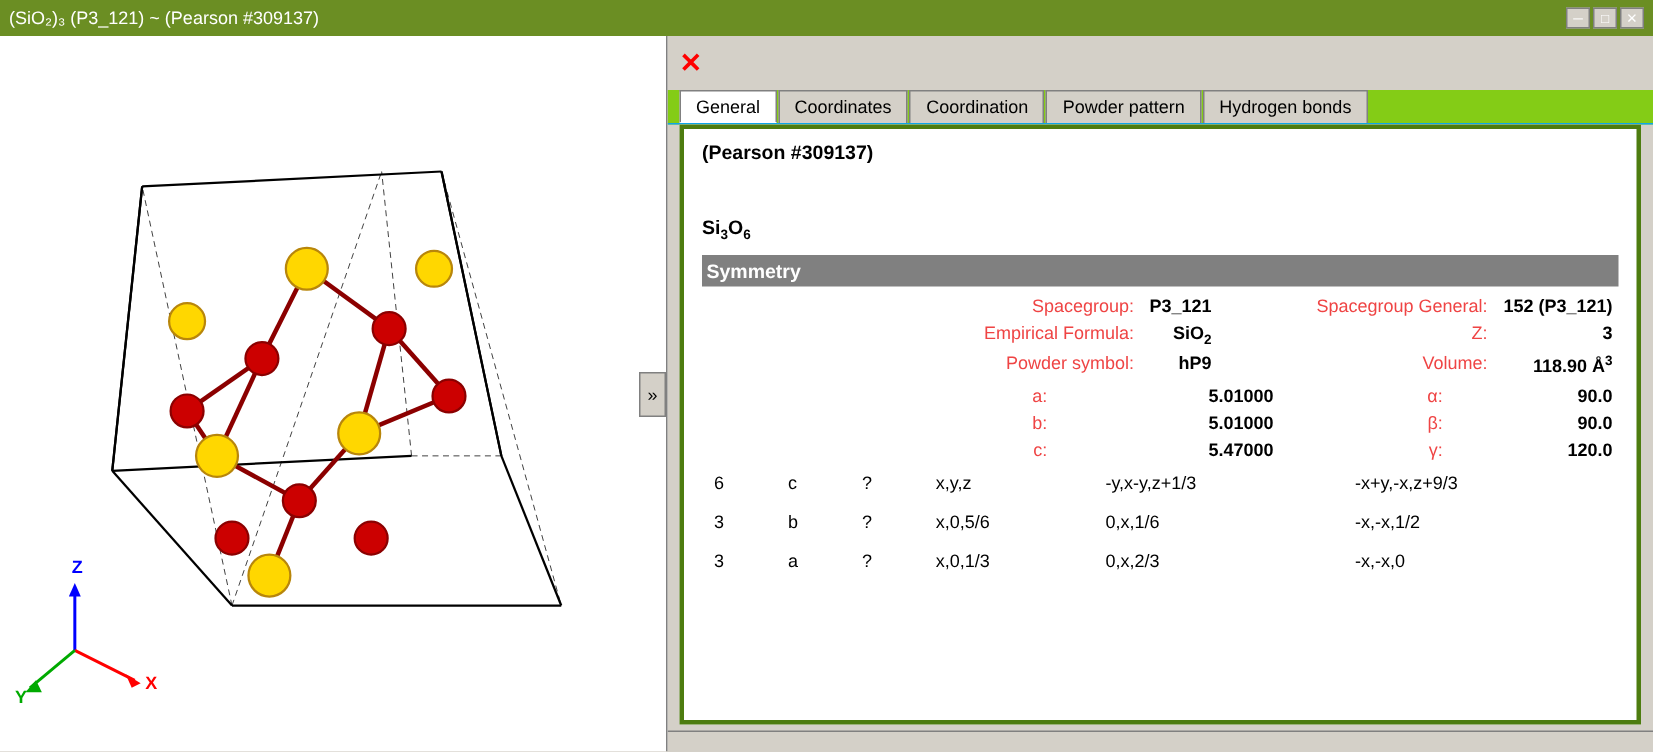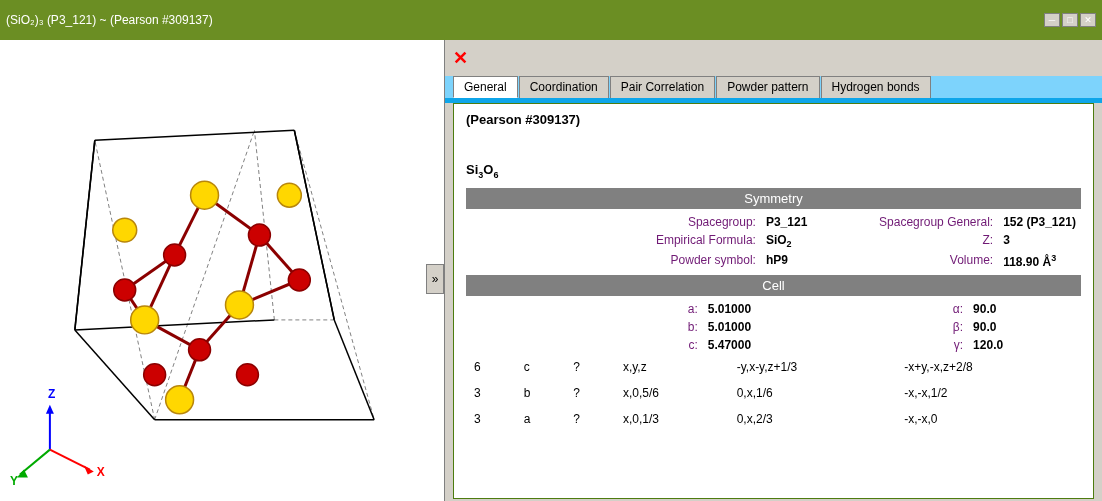--- a/index.html
+++ b/index.html
@@ -8,21 +8,21 @@
       height: 501px;
       background: #d4d0c8;
       font-family: Arial, sans-serif;
       font-size: 12px;
       overflow: hidden;
     }
 
     
     .title-bar {
       background: #6b8e23;
-      height: 40px;
+      height: 24px;
       display: flex;
       align-items: center;
       justify-content: space-between;
       padding: 0 6px;
       color: white;
       font-size: 12px;
     }
     .title-bar-controls {
       display: flex;
       gap: 2px;
@@ -99,23 +99,23 @@
       color: red;
       font-size: 18px;
       cursor: pointer;
       font-weight: bold;
       line-height: 1;
     }
 
     
     .tab-bar {
       display: flex;
-      background: #7dd3fc;
+      background: #84cc16;
       padding: 0 8px;
-      border-bottom: 5px solid #0ea5e9;
+      border-bottom: 1px solid #0ea5e9;
       gap: 0;
     }
 
     .tab {
       padding: 3px 10px;
       border: 1px solid #808080;
       background: #d4d0c8;
       cursor: pointer;
       font-size: 12px;
       border-bottom: none;
@@ -124,21 +124,21 @@
     .tab.active {
       background: white;
       border-bottom: 1px solid white;
       z-index: 1;
     }
 
     
     .content-area {
       flex: 1;
       background: white;
-      border: 1px solid #4d7c0f;
+      border: 3px solid #4d7c0f;
       margin: 0 8px 4px 8px;
       overflow-y: auto;
       overflow-x: auto;
       position: relative;
     }
 
     .content-inner {
       padding: 8px 12px;
       min-width: 580px;
     }
@@ -156,46 +156,47 @@
       margin-top: 35px;
     }
 
     sup { font-size: 9px; vertical-align: super; }
     sub { font-size: 9px; vertical-align: sub; }
 
     
     .section-header {
       background: #808080;
       color: white;
-      text-align: center;
+      text-align: left;
       padding: 3px;
-      font-weight: normal;
+      font-weight: bold;
       font-size: 13px;
       margin: 4px 0;
     }
 
     
     .info-table {
       width: 100%;
       border-collapse: collapse;
       margin: 2px 0;
     }
     .info-table td {
       padding: 2px 4px;
       font-size: 12px;
       vertical-align: top;
     }
     .info-table .label {
       text-align: right;
-      color: #701a75;
+      color: #ef4444;
       white-space: nowrap;
     }
     .info-table .value {
       font-weight: bold;
       padding-left: 6px;
+      text-align: right;
     }
 
     
     .positions-table {
       width: 100%;
       border-collapse: collapse;
       margin-top: 4px;
       font-size: 12px;
     }
     .positions-table td {
@@ -295,22 +296,22 @@
   </div>
 
   <div class="right-panel">
 
     <div class="right-top">
       <span class="close-btn">✕</span>
     </div>
 
     <div class="tab-bar">
       <div class="tab active">General</div>
+      <div class="tab">Coordinates</div>
       <div class="tab">Coordination</div>
-      <div class="tab">Pair Correlation</div>
       <div class="tab">Powder pattern</div>
       <div class="tab">Hydrogen bonds</div>
     </div>
 
     <div class="content-area">
       <div class="content-inner">
 
         <div class="compound-title">
           <span>(Pearson #309137)</span>
         </div>
@@ -342,21 +343,20 @@
             <td></td>
             <td class="label">Powder symbol:</td>
             <td class="value">hP9</td>
             <td></td>
             <td class="label">Volume:</td>
             <td class="value">118.90 Å<sup>3</sup></td>
           </tr>
         </tbody>
           </table>
 
-        <div class="section-header">Cell</div>
 
         <table class="info-table">
           <tbody>
               <tr>
             <td style="width:30%"></td>
             <td class="label">a:</td>
             <td class="value">5.01000</td>
             <td style="width:10%"></td>
             <td class="label">α:</td>
             <td class="value">90.0</td>
@@ -383,21 +383,21 @@
 
         <table class="positions-table">
 
           <tbody>
               <tr>
             <td>6</td>
             <td>c</td>
             <td>?</td>
             <td>x,y,z</td>
             <td>-y,x-y,z+1/3</td>
-            <td>-x+y,-x,z+2/8</td>
+            <td>-x+y,-x,z+9/3</td>
           </tr>
 
 
           <tr>
                 <td colspan="6" style="height:8px"></td>
               </tr>
 
           <tr>
             <td>3</td>
             <td>b</td>

